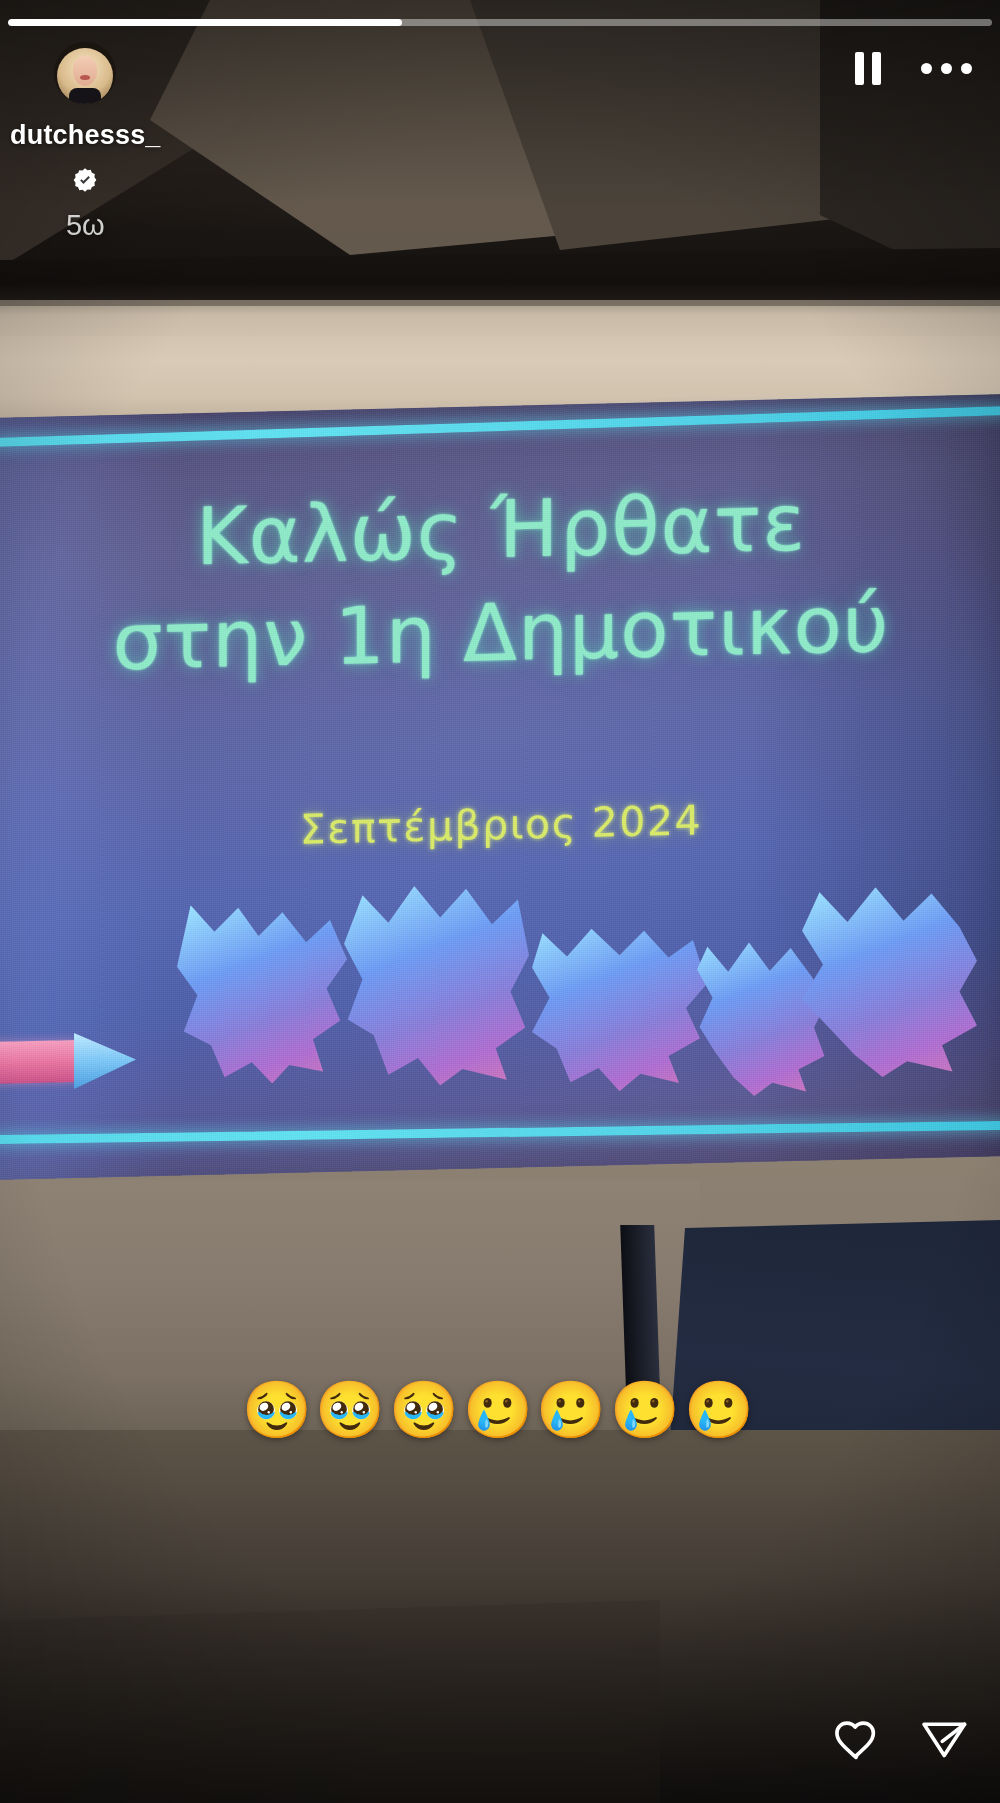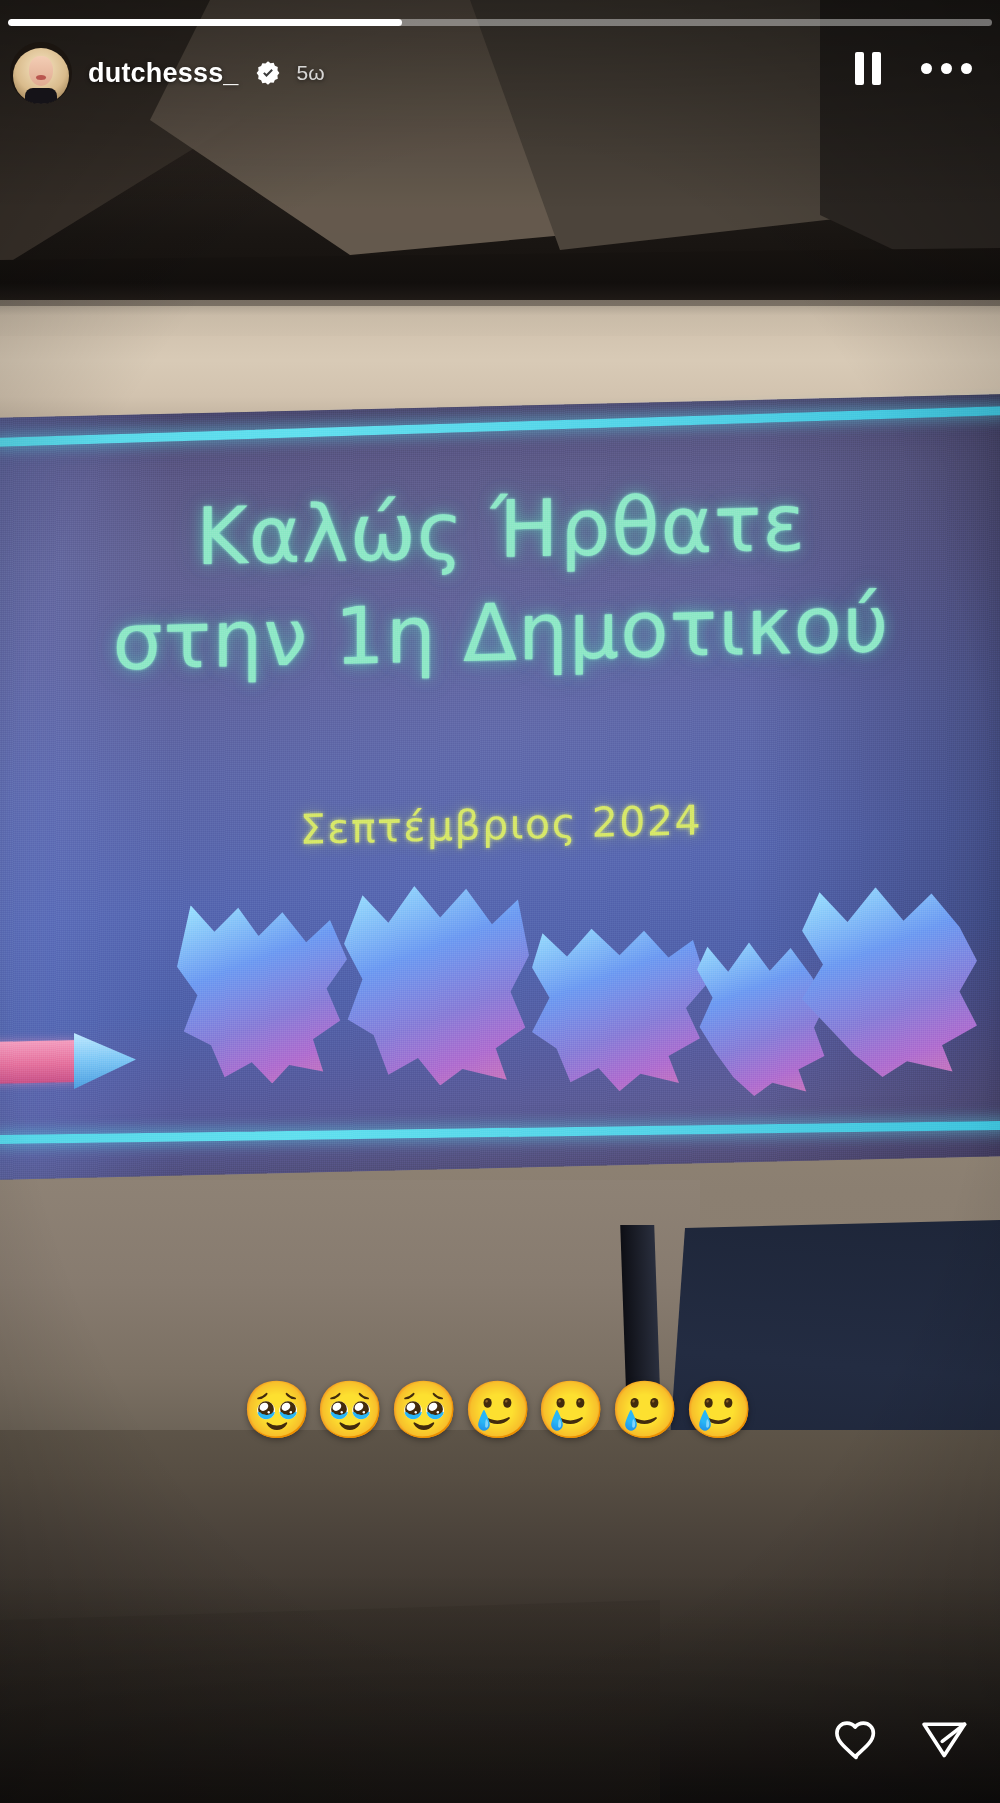--- a/index.html
+++ b/index.html
@@ -259,21 +259,21 @@
     overflow:hidden;
   }
   .progress-fill {
     height:100%;
     background:#ffffff;
     border-radius:4px;
   }
 
   .header {
     position:absolute; left:10px; top:42px;
-    display:flex; align-items:center; gap:16px;
+    display:flex; align-items:center; gap:16px;flex-direction:column;
   }
   .avatar {
     width:62px; height:62px; border-radius:50%;
     overflow:hidden; position:relative;
     background:#1b1510;
     flex:none;
   }
   .avatar .hair-back {
     position:absolute; left:3px; top:6px; width:56px; height:56px;
     border-radius:50%;
@@ -298,21 +298,21 @@
   .username {
     color:#fff;
     font-size:27px;
     font-weight:700;
     letter-spacing:.2px;
     text-shadow:0 1px 4px rgba(0,0,0,.6);
   }
   .verified { width:26px; height:26px; flex:none; }
   .timestamp {
     color:rgba(255,255,255,.80);
-    font-size:21px;
+    font-size:29px;
     font-weight:400;
     text-shadow:0 1px 4px rgba(0,0,0,.6);
   }
 
   .top-actions {
     position:absolute; right:28px; top:52px;
     display:flex; align-items:center; gap:40px;
   }
   .pause-btn { display:flex; gap:8px; cursor:pointer; }
   .pause-btn i {

